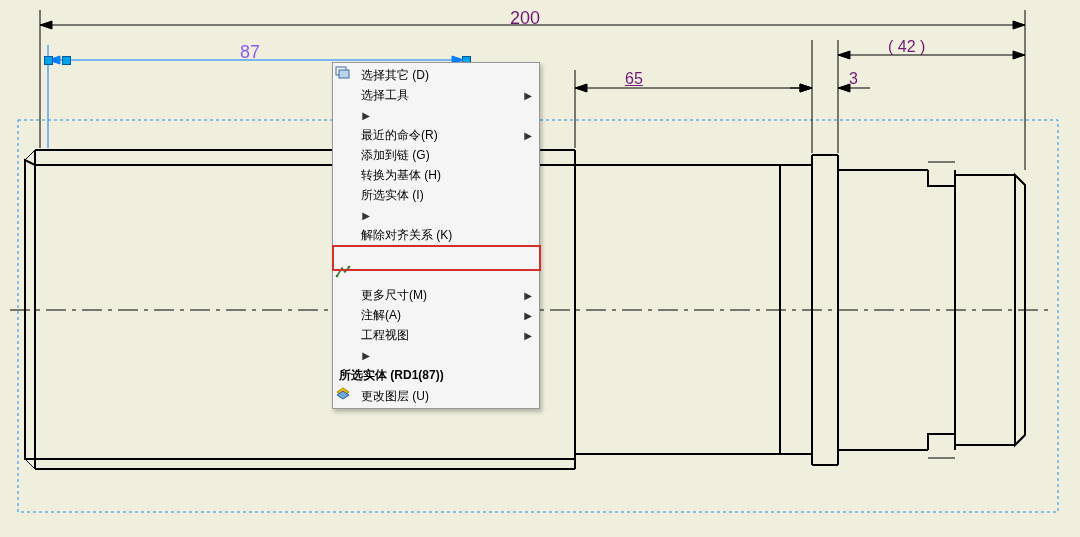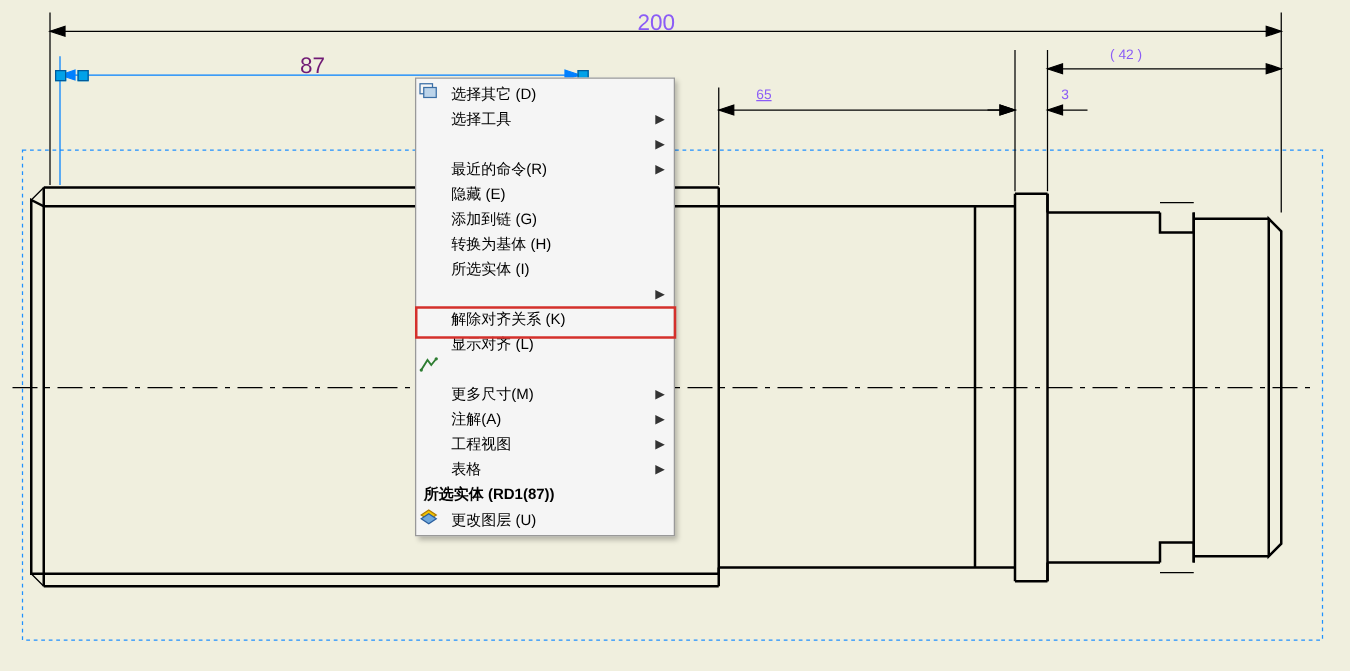--- a/index.html
+++ b/index.html
@@ -16,25 +16,25 @@
   .canvas {
     position: absolute;
     inset: 0;
   }
   svg { position: absolute; left:0; top:0; }
 
   
   .dim {
     position: absolute;
     font-size: 18px;
-    color: #8b5cf6;
+    color: #701a75;
     text-align: center;
   }
-  .dim.blue { color: #701a75; }
-  .dim.small { font-size: 11px; }
+  .dim.blue { color: #8b5cf6; }
+  .dim.small { font-size: 16px; }
 
   
   .handle {
     position:absolute;
     width:7px; height:7px;
     background:#00A2E8;
     border:1px solid #005B9A;
   }
 
   
@@ -49,21 +49,20 @@
     padding: 2px;
     font-size: 12px;
   }
   .menu-item {
     display:flex;
     align-items:center;
     height:20px;
     padding-left: 4px;
     position: relative;
     white-space: nowrap;
-    justify-content: space-between;
   }
   .menu-item .icon-slot {
     width: 18px;
     height: 16px;
     display: inline-flex;
     align-items:center;
     justify-content:center;
     margin-right: 4px;
   }
   .menu-item .label { flex:1; }
@@ -161,21 +160,21 @@
 
   </g>
 </svg>
 
 <div class="handle" style="left:44px; top:56px;"></div>
 <div class="handle" style="left:62px; top:56px;"></div>
 <div class="handle" style="left:462px; top:56px;"></div>
 
 <div class="dim" style="left:510px; top:8px;">200</div>
 <div class="dim blue" style="left:240px; top:42px;">87</div>
-<div class="dim small" style="left:605px; top:70px;text-decoration:underline;">65</div>
+<div class="dim small" style="left:625px; top:70px;text-decoration:underline;">65</div>
 <div class="dim small" style="left:888px; top:38px;">( 42 )</div>
 <div class="dim small" style="left:849px; top:70px;">3</div>
 
 </div>
 
 <div class="context-menu">
 
   <div class="menu-item">
     <span class="icon-slot">
       <svg width="16" height="14">
@@ -196,45 +195,40 @@
   </div>
   <div class="menu-item">
     <span class="icon-slot"></span>
     <span class="label">最近的命令(R)</span>
     <span class="arrow">▶</span>
   </div>
 
 
   <div class="menu-item">
     <span class="icon-slot"></span>
-    <span class="label">隐藏 (E)</span>
-  </div>
-  <div class="menu-item">
-    <span class="icon-slot"></span>
     <span class="label">添加到链 (G)</span>
   </div>
   <div class="menu-item" id="hl-item">
     <span class="icon-slot"></span>
     <span class="label">转换为基体 (H)</span>
   </div>
   <div class="menu-item">
     <span class="icon-slot"></span>
     <span class="label">所选实体 (I)</span>
   </div>
   <div class="menu-item">
     <span class="icon-slot"></span>
     <span class="arrow">▶</span>
   </div>
   <div class="menu-item">
     <span class="icon-slot"></span>
     <span class="label">解除对齐关系 (K)</span>
   </div>
   <div class="menu-item">
     <span class="icon-slot"></span>
-    <span class="label">显示对齐 (L)</span>
   </div>
   <div class="menu-item">
     <span class="icon-slot">
       <svg width="16" height="14">
           <path d="M2 11 L7 3 L10 7 L14 2" stroke="#2E7D32" fill="none" stroke-width="1.5"></path>
           <circle cx="2" cy="11" r="1.3" fill="#2E7D32"></circle>
           <circle cx="14" cy="2" r="1.3" fill="#2E7D32"></circle>
         </svg>
     </span>
   </div>
@@ -248,21 +242,20 @@
     <span class="label">注解(A)</span>
     <span class="arrow">▶</span>
   </div>
   <div class="menu-item">
     <span class="icon-slot"></span>
     <span class="label">工程视图</span>
     <span class="arrow">▶</span>
   </div>
   <div class="menu-item">
     <span class="icon-slot"></span>
-    <span class="label">表格</span>
     <span class="arrow">▶</span>
   </div>
 
   <div class="menu-header">所选实体 (RD1(87))</div>
 
   <div class="menu-item">
     <span class="icon-slot">
       <svg width="16" height="14">
           <polygon points="8,2 14,6 8,10 2,6" fill="#F2C200" stroke="#B07C00"></polygon>
           <polygon points="8,5 14,9 8,13 2,9" fill="#6FA8DC" stroke="#2A5E9E"></polygon>

